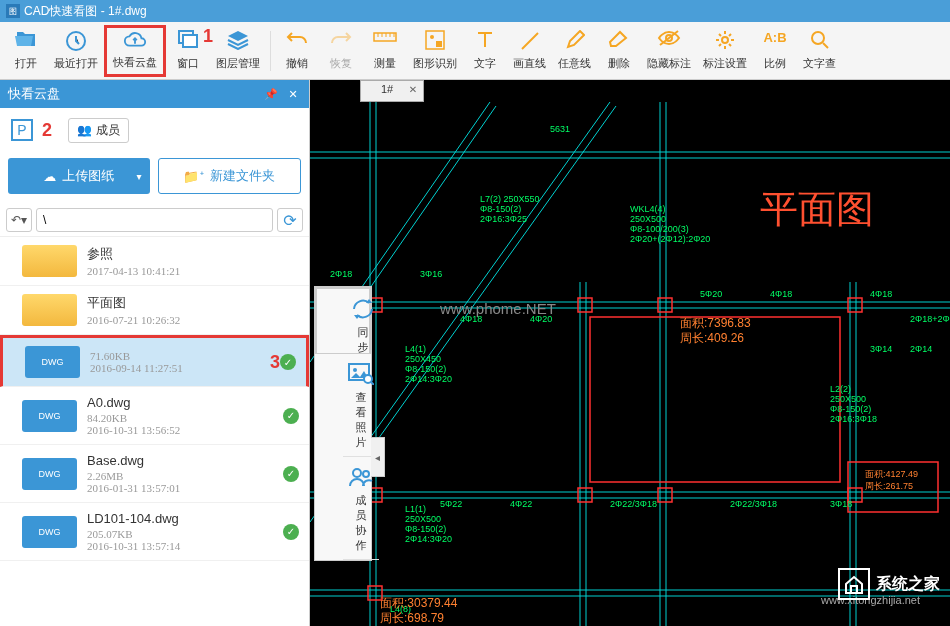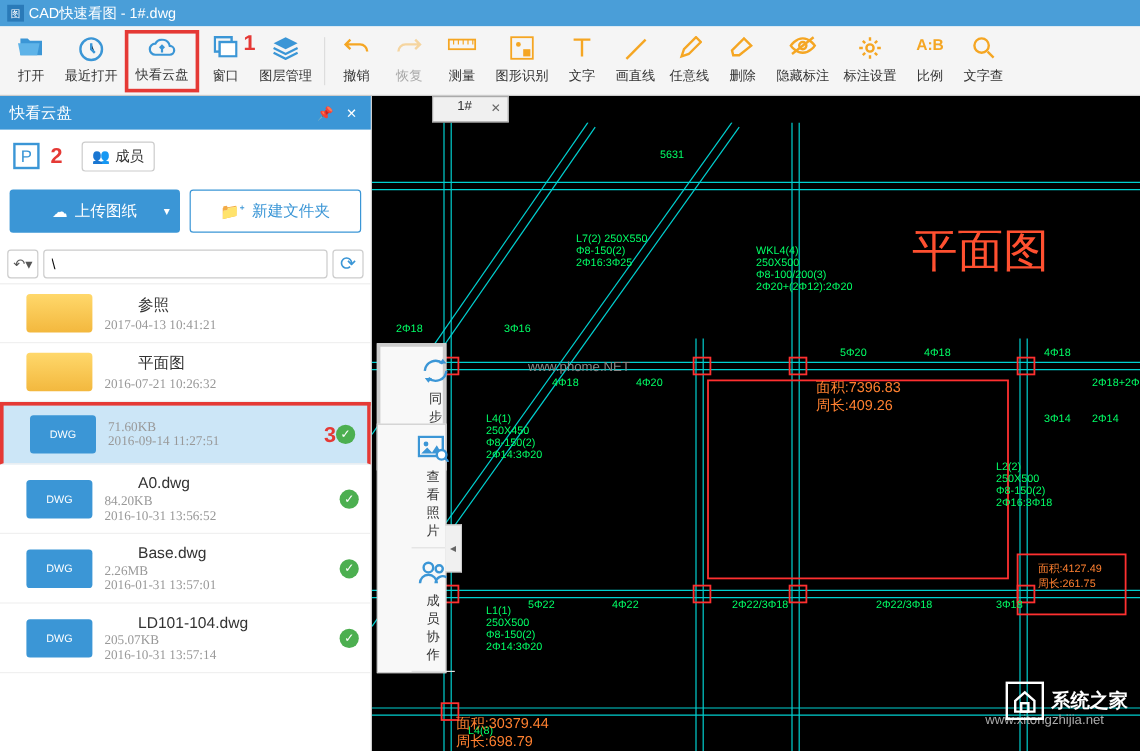--- a/index.html
+++ b/index.html
@@ -39,38 +39,38 @@
 .path-input { flex: 1; border: 1px solid #ccc; border-radius: 3px; height: 24px; padding: 0 6px; font-size: 12px; }
 .path-refresh { width: 26px; height: 24px; border: 1px solid #ccc; border-radius: 3px; display: flex; align-items: center; justify-content: center; cursor: pointer; color: #3b96d6; }
 
 .file-list { flex: 1; overflow-y: auto; border-top: 1px solid #eee; }
 .file-item { display: flex; align-items: center; padding: 8px 10px; border-bottom: 1px solid #f0f0f0; cursor: pointer; position: relative; }
 .file-item.selected { background: #cce6f7; }
 .file-icon { width: 55px; height: 32px; margin-right: 10px; display: flex; align-items: center; justify-content: center; border-radius: 3px; margin-left: 12px; }
 .folder-icon { background: linear-gradient(#ffd86b, #f3b83e); }
 .dwg-icon { background: #3b96d6; color: #fff; font-size: 9px; }
 .file-info { flex: 1; }
-.file-name { font-size: 13px; color: #333; margin-bottom: 2px; margin-left: 28px; }
+.file-name { font-size: 13px; color: #333; margin-bottom: 2px; }
 .file-meta { font-size: 11px; color: #999; font-family: Liberation Serif, serif; }
 .file-check { width: 16px; height: 16px; border-radius: 50%; background: #4caf50; color: #fff; display: flex; align-items: center; justify-content: center; font-size: 10px; }
 
 .canvas-area { flex: 1; position: relative; background: #000; overflow: hidden; }
 .tab-bar { position: absolute; top: 0; left: 50px; height: 22px; display: flex; z-index: 5; }
 .tab { background: #f0f0f0; border: 1px solid #aaa; padding: 2px 30px 2px 20px; font-size: 11px; color: #333; position: relative; }
 .tab-close { position: absolute; right: 6px; top: 3px; font-size: 10px; color: #666; cursor: pointer; }
 
 .floating-tools { position: absolute; left: 4px; top: 206px; width: 58px; background: #f8f8f8; border: 1px solid #ccc; z-index: 10; }
 .float-item { display: flex; flex-direction: column; align-items: center; padding: 6px 18px; border-bottom: 1px solid #e0e0e0; cursor: pointer; margin-left: 28px; }
 .float-item:last-child { border-bottom: none; }
 .float-icon { width: 28px; height: 28px; display: flex; align-items: center; justify-content: center; color: #3b96d6; margin-bottom: 2px; }
 .float-label { font-size: 11px; color: #333; }
 .float-handle { position: absolute; right: -14px; top: 50%; transform: translateY(-50%); width: 14px; height: 40px; background: #f0f0f0; border: 1px solid #ccc; border-left: none; display: flex; align-items: center; justify-content: center; cursor: pointer; font-size: 10px; color: #666; }
 
 .cad-svg { position: absolute; top: 22px; left: 0; width: 100%; height: calc(100% - 22px); }
-.watermark { position: absolute; color: #888; font-size: 11px; font-family: Arial; }
+.watermark { position: absolute; color: #888; font-size: 15px; font-family: Arial; }
 .logo-overlay { position: absolute; right: 10px; bottom: 26px; color: #fff; font-size: 16px; display: flex; align-items: center; gap: 6px; }
 .logo-box { width: 32px; height: 32px; border: 2px solid #fff; display: flex; align-items: center; justify-content: center; }
 </style>
 </head>
 <body>
 
 <div class="titlebar">
   <div class="titlebar-icon">图</div>
   <span>CAD快速看图 - 1#.dwg</span>
 </div>

